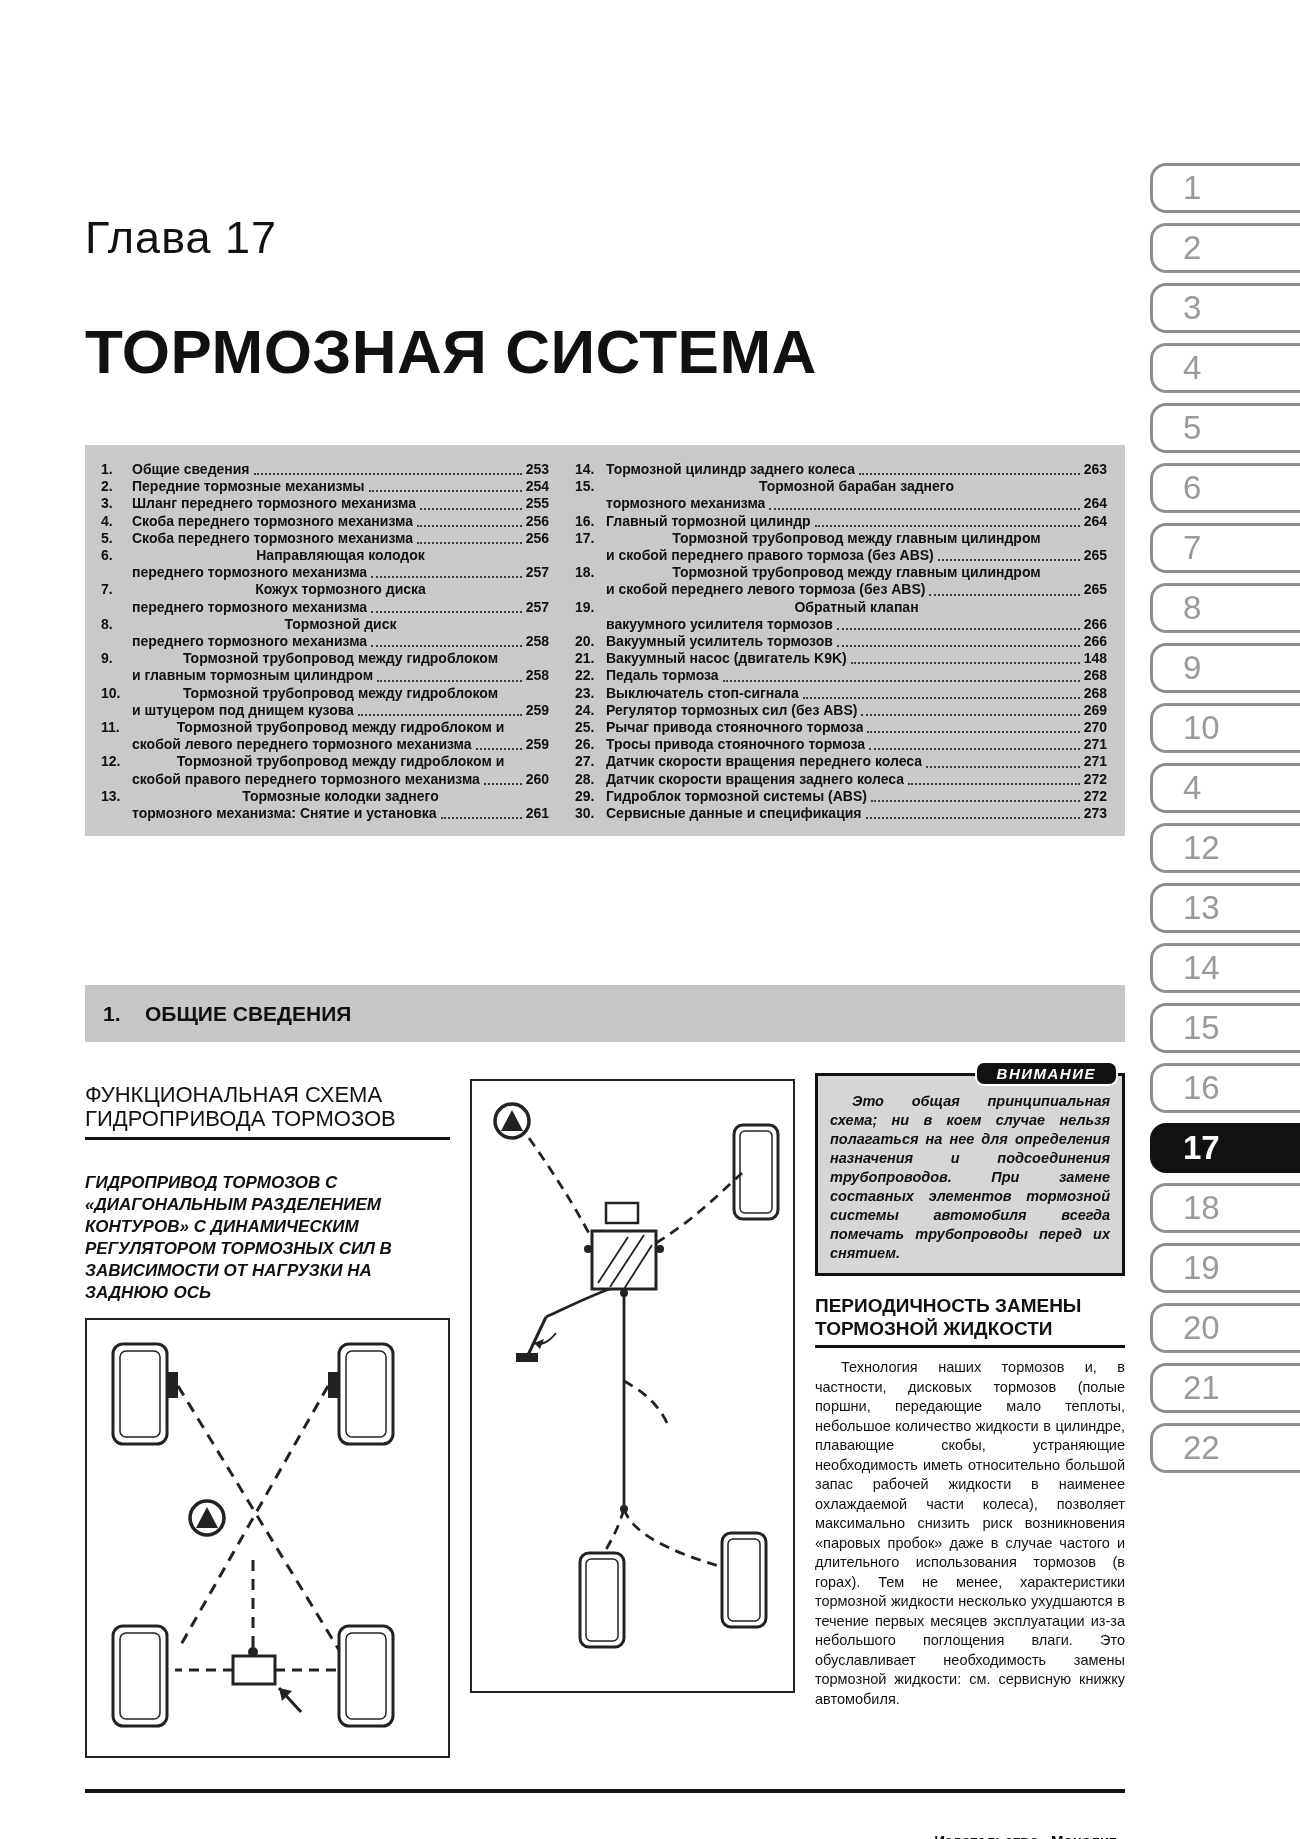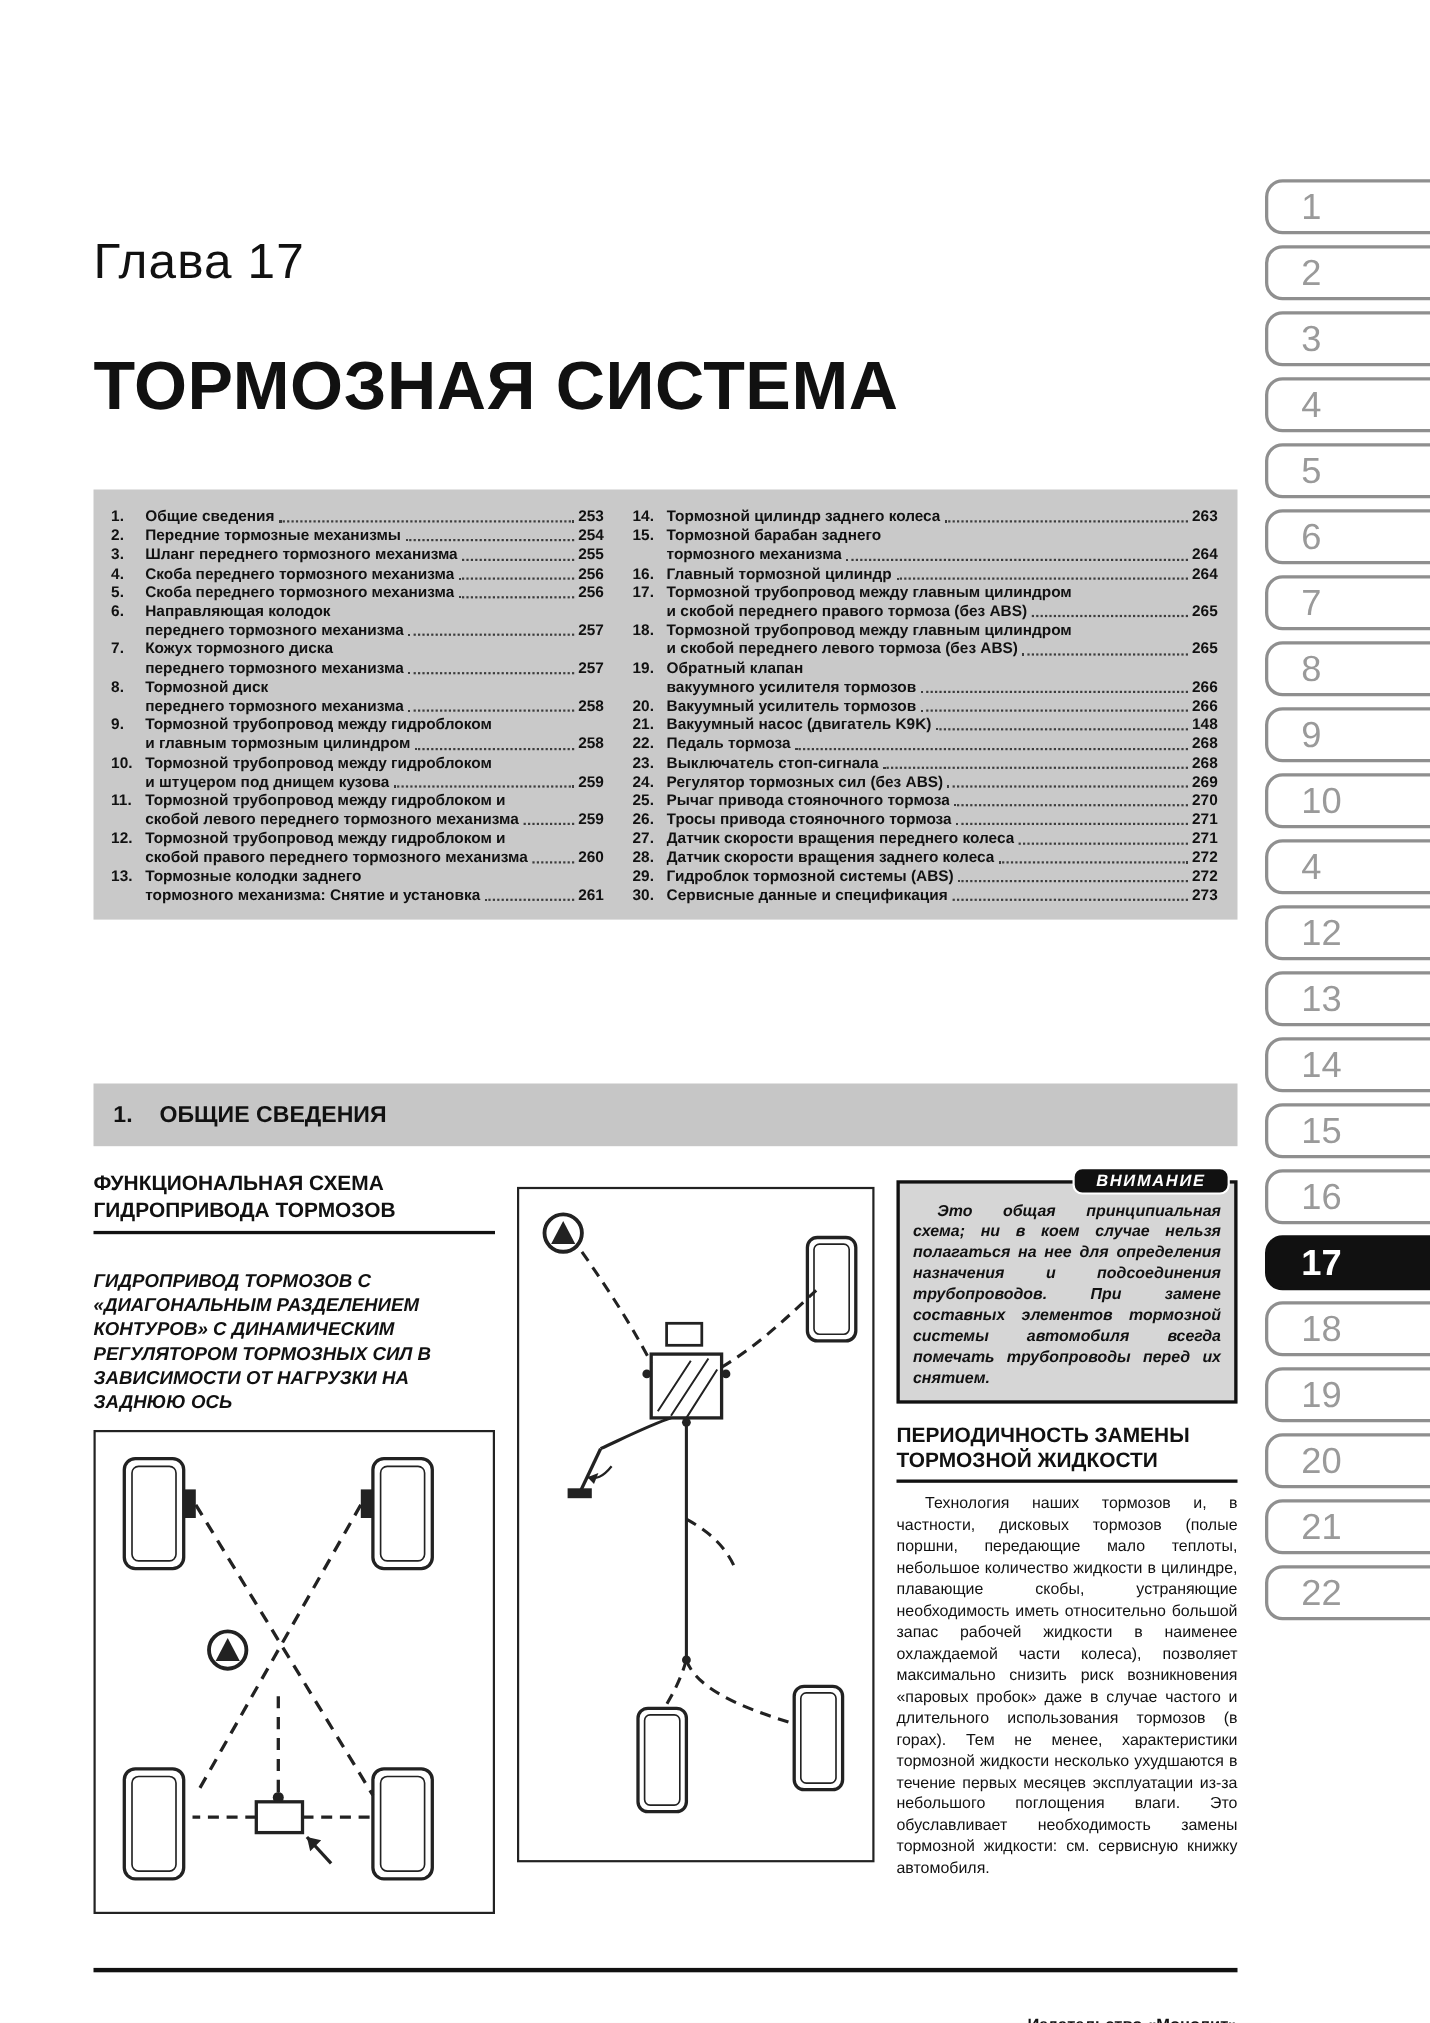--- a/index.html
+++ b/index.html
@@ -15,37 +15,37 @@
 
   
   .toc {
     position:absolute; top:445px; left:0; width:1040px; box-sizing:border-box;
     background:#c9c9c9; padding:16px 18px 14px 16px;
     display:grid; grid-template-columns:448px 1fr; column-gap:26px;
     font-size:14px; font-weight:bold; line-height:17.2px;
   }
   .toc-entry { display:flex; }
   .tn { flex:none; width:31px; }
-  .tb { flex:1; min-width:0; }
+  .tb { flex:1; min-width:0;text-align:center; }
   .trow { display:flex; align-items:baseline; min-width:0; }
   .tt { white-space:nowrap; overflow:hidden; }
   .dots { flex:1; min-width:10px; border-bottom:2px dotted #3c3c3c; margin:0 4px; align-self:flex-end; margin-bottom:3px; }
   .tp { flex:none; }
 
   
   .section-bar {
     position:absolute; top:985px; left:0; width:1040px; height:57px; box-sizing:border-box;
     background:#c6c6c6; display:flex; align-items:center; padding-left:18px;
     font-size:21px; font-weight:bold;
   }
   .section-num { width:42px; flex:none; }
 
   
   .columns { position:absolute; top:1065px; left:0; width:1040px; display:grid; grid-template-columns:365px 325px 310px; column-gap:20px; }
-  .col-h { font-size:19px; font-weight:bold; line-height:24px; border-bottom:3px solid #111; padding-bottom:6px; }
+  .col-h { font-size:22px; font-weight:normal; line-height:24px; border-bottom:3px solid #111; padding-bottom:6px;margin-top:18px; }
   .col-sub { font-size:17px; font-weight:bold; font-style:italic; line-height:22px; margin-top:32px; }
   .mid-h { font-size:17px; font-weight:bold; font-style:italic; line-height:22px; margin-top:2px; }
   .diagram-box { border:2.5px solid #222; margin-top:14px; background:#fff; }
   .diagram-box svg { display:block; }
 
   
   .warn { position:relative; background:#d6d6d6; border:3px solid #111; padding:16px 12px 10px; margin-top:8px; }
   .warn-label {
     position:absolute; top:-15px; right:4px; background:#111; color:#fff;
     font-style:italic; font-weight:bold; font-size:15px; letter-spacing:1.5px;

